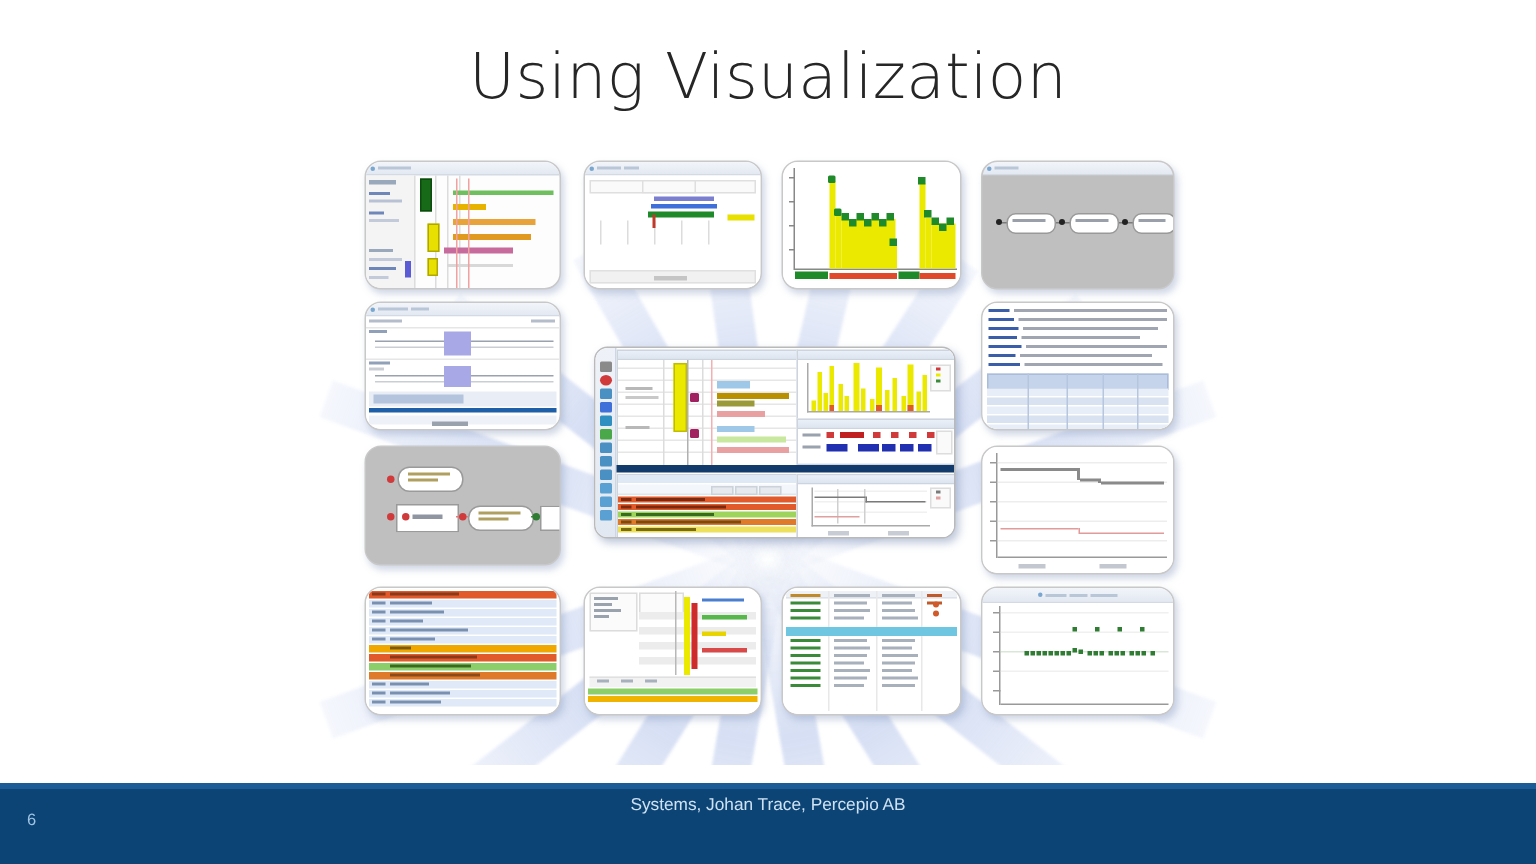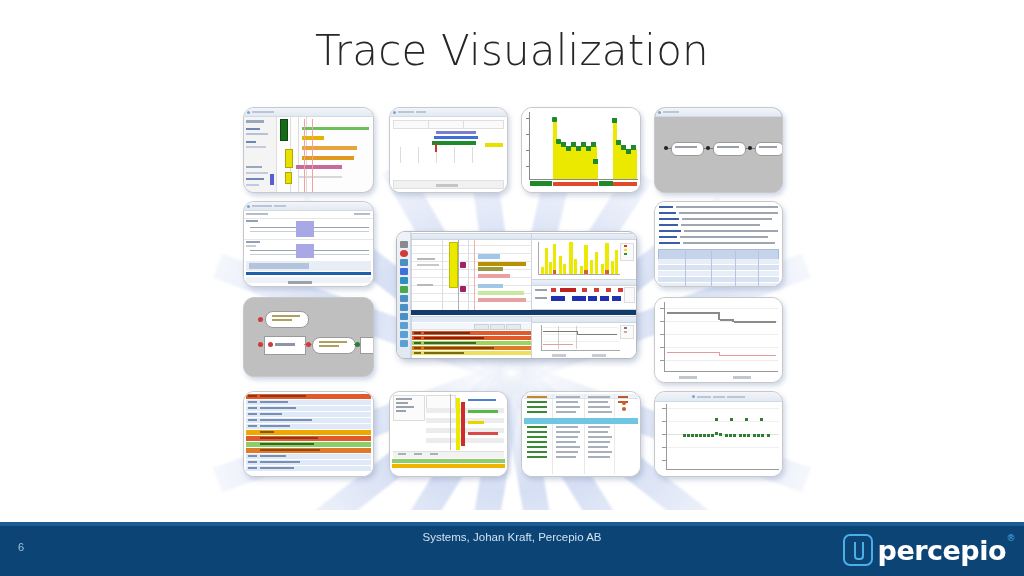--- a/index.html
+++ b/index.html
@@ -84,21 +84,21 @@
   }
   #logo .word{
     color:#ffffff;font-size:27px;font-weight:bold;letter-spacing:-.5px;
     font-family:"DejaVu Sans", sans-serif;position:relative;
   }
   #logo .reg{position:absolute;top:-2px;right:-9px;font-size:9px;color:#49b0e8;font-weight:normal;}
 </style>
 </head>
 <body>
 
-<div class="slide-title">Trace Visualization</div>
+<div class="slide-title">Using Visualization</div>
 
 <div class="rays">
   <div class="ray" style="transform:rotate(200deg) scaleX(.95);"></div>
   <div class="ray" style="transform:rotate(218deg) scaleX(.82);"></div>
   <div class="ray" style="transform:rotate(240deg) scaleX(.72);"></div>
   <div class="ray" style="transform:rotate(262deg) scaleX(.66);"></div>
   <div class="ray" style="transform:rotate(283deg) scaleX(.66);"></div>
   <div class="ray" style="transform:rotate(303deg) scaleX(.72);"></div>
   <div class="ray" style="transform:rotate(322deg) scaleX(.82);"></div>
   <div class="ray" style="transform:rotate(340deg) scaleX(.95);"></div>
@@ -642,22 +642,15 @@
       <div style="position:absolute;left:20px;bottom:1px;width:14px;height:3px;background:#c8ccd4;"></div>
       <div style="position:absolute;left:60px;bottom:1px;width:14px;height:3px;background:#c8ccd4;"></div>
     </div>
   </div>
 </div>
 
 <div id="footer">
   <div class="topstrip"></div>
   <div id="page-num">6</div>
   <div id="footer-text">
-    <div>Systems, Johan Kraft, Percepio AB</div>
-  </div>
-  <div id="logo">
-    <div class="mark"></div>
-    <div class="word">
-      <span>percepio</span>
-      <span class="reg">®</span>
-    </div>
+    <div>Systems, Johan Trace, Percepio AB</div>
   </div>
 </div>
 
 </body></html>

